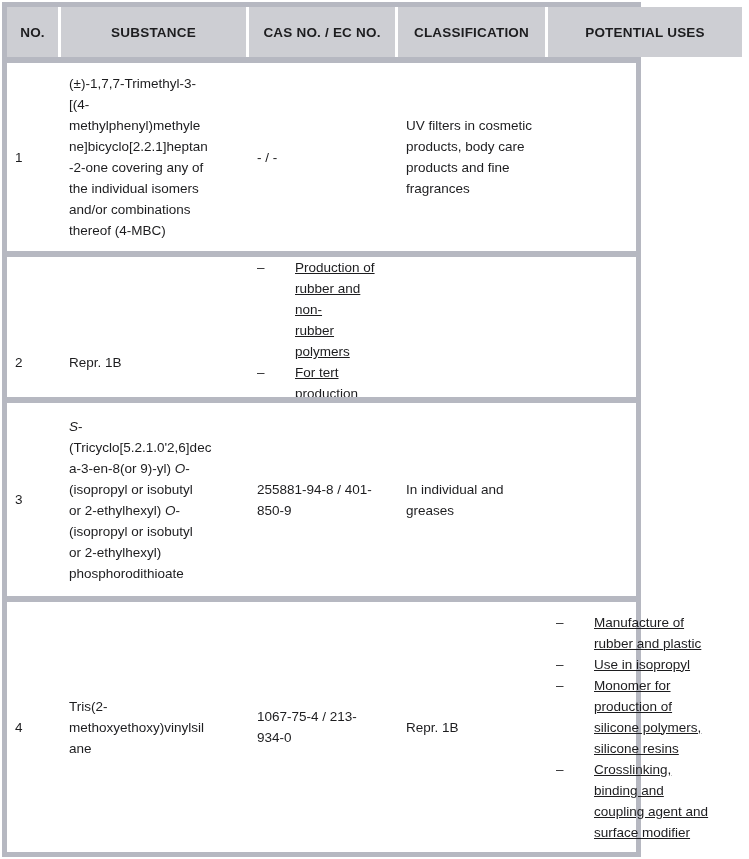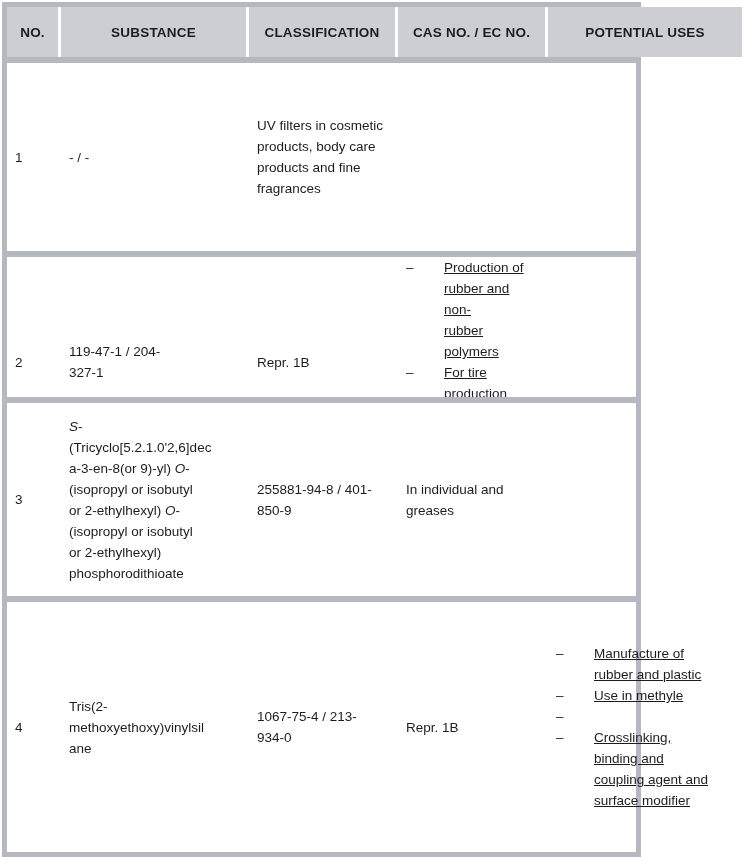--- a/index.html
+++ b/index.html
@@ -47,42 +47,48 @@
   i{font-style:italic;}
 </style>
 </head>
 <body>
 
 <div class="table-frame">
 
   <div class="header-row">
     <div class="hcell">NO.</div>
     <div class="hcell">SUBSTANCE</div>
+    <div class="hcell">CAS NO. / EC NO.</div>
     <div class="hcell">CLASSIFICATION</div>
-    <div class="hcell">CAS NO. / EC NO.</div>
     <div class="hcell">POTENTIAL USES</div>
   </div>
 
   <div class="body-row row-1">
     <div class="cell">1</div>
+    <div class="cell"><span>(±)-1,7,7-Trimethyl-3-
+[(4-
+methylphenyl)methyle
+ne]bicyclo[2.2.1]heptan
+-2-one covering any of
+the individual isomers
+and/or combinations
+thereof (4-MBC)</span></div>
     <div class="cell">- / -</div>
     <div class="cell">UV filters in cosmetic
 products, body care
 products and fine
 fragrances</div>
   </div>
 
   <div class="body-row row-2">
     <div class="cell">2</div>
-    <div class="cell">119-47-1 / 204-
-327-1</div>
     <div class="cell">Repr. 1B</div>
     <div class="cell"><div class="use-item"><span class="use-dash">–</span><span class="use-text">Production of
 rubber and non-
-rubber polymers</span></div><div class="use-item"><span class="use-dash">–</span><span class="use-text">For tire production</span></div><div class="use-item"><span class="use-dash">–</span><span class="use-text">In adhesives, inks,
+rubber polymers</span></div><div class="use-item"><span class="use-dash">–</span><span class="use-text">For tert production</span></div><div class="use-item"><span class="use-dash">–</span><span class="use-text">In adhesives, inks,
 lubricants</span></div></div>
   </div>
 
   <div class="body-row row-3">
     <div class="cell">3</div>
     <div class="cell"><i>S</i><span>-
 (Tricyclo[5.2.1.0'2,6]dec
 a-3-en-8(or 9)-yl) </span><i>O</i><span>-
 (isopropyl or isobutyl
 or 2-ethylhexyl) </span><i>O</i><span>-
@@ -96,19 +102,22 @@
 
   <div class="body-row row-4">
     <div class="cell">4</div>
     <div class="cell"><span>Tris(2-
 methoxyethoxy)vinylsil
 ane</span></div>
     <div class="cell">1067-75-4 / 213-
 934-0</div>
     <div class="cell">Repr. 1B</div>
     <div class="cell"><div class="use-item"><span class="use-dash">–</span><span class="use-text">Manufacture of
-rubber and plastic</span></div><div class="use-item"><span class="use-dash">–</span><span class="use-text">Use in methyle</span></div><div class="use-item"><span class="use-dash">–</span></div><div class="use-item"><span class="use-dash">–</span><span class="use-text">Crosslinking,
+rubber and plastic</span></div><div class="use-item"><span class="use-dash">–</span><span class="use-text">Use in isopropyl</span></div><div class="use-item"><span class="use-dash">–</span><span class="use-text">Monomer for
+production of
+silicone polymers,
+silicone resins</span></div><div class="use-item"><span class="use-dash">–</span><span class="use-text">Crosslinking,
 binding and
 coupling agent and
 surface modifier</span></div></div>
   </div>
 
 </div>
 
 </body></html>

